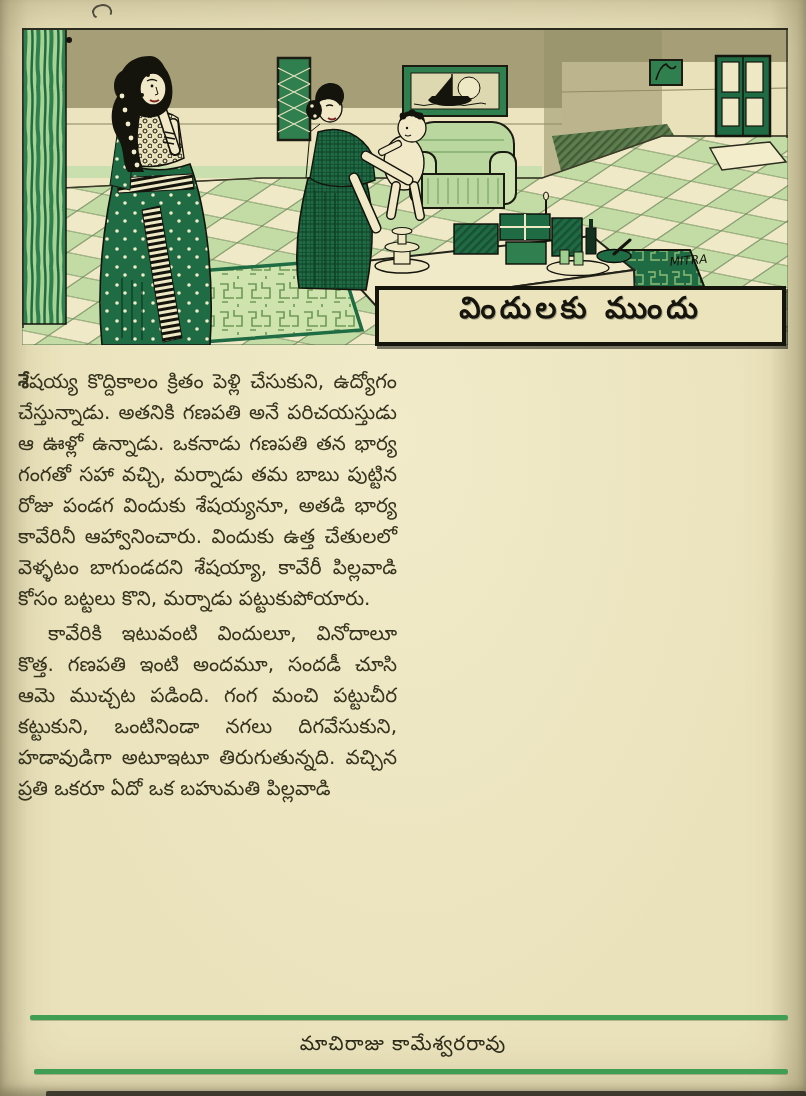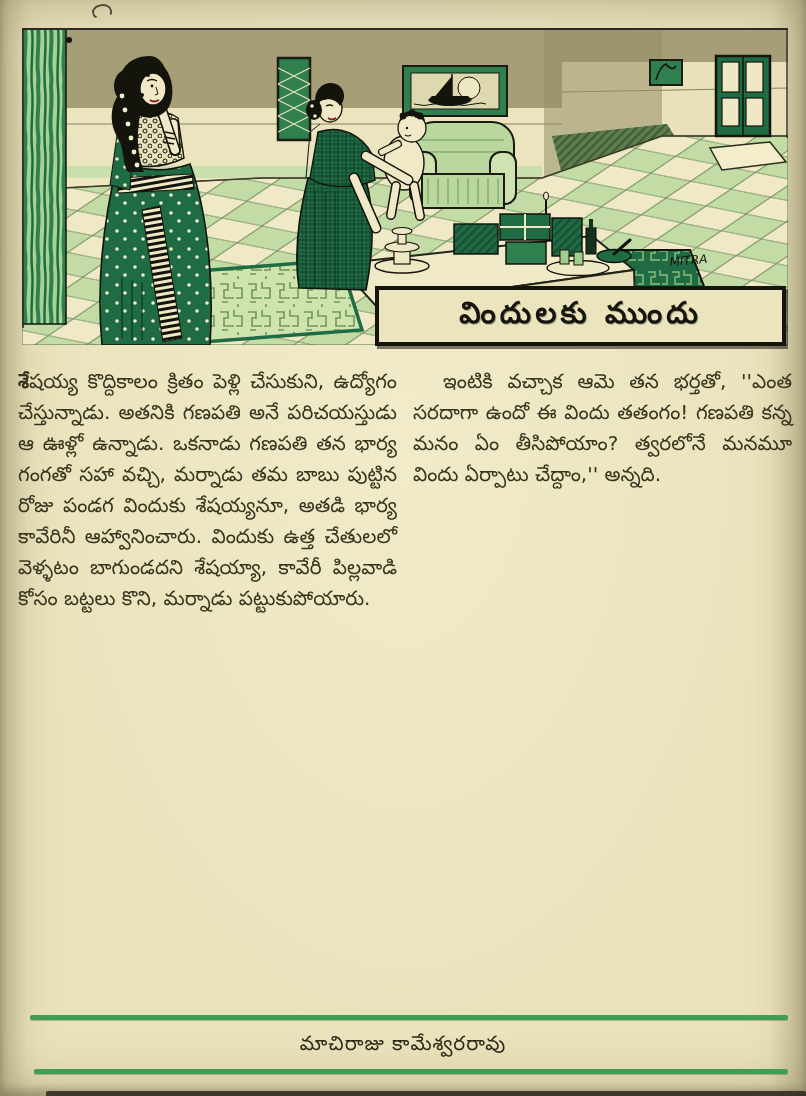--- a/index.html
+++ b/index.html
@@ -23,31 +23,31 @@
   .print-artifact{
     position:absolute;left:92px;top:4px;width:16px;height:11px;
     border:2px solid #23211a;border-radius:50% 60% 40% 55%;
     border-bottom-color:transparent;transform:rotate(-14deg);opacity:.75;
   }
   .art-wrap{position:absolute;left:22px;top:28px;width:766px;height:317px;}
   .art-wrap svg{display:block;width:766px;height:317px;}
   .title-box{
     position:absolute;left:353px;top:258px;width:411px;height:60px;
     box-sizing:border-box;background:#ece4bd;border:4px solid #15150e;
-    display:flex;align-items:center;justify-content:center;
+    display:flex;justify-content:center;
     box-shadow:2px 3px 0 rgba(21,21,14,.55);
   }
   .title-text{
     font-size:30px;font-weight:bold;letter-spacing:4px;color:#15150e;
     white-space:nowrap;overflow:hidden;max-width:395px;
     text-shadow:1px 1px 0 rgba(21,21,14,.3);
   }
   .columns{
     position:absolute;left:18px;top:366px;width:774px;
-    display:flex;gap:16px;
+    display:flex;
   }
   .col{width:379px;}
   .col p{
     margin:0 0 4px 0;
     font-size:20px;line-height:31px;
     text-align:justify;
     color:#36341f;
   }
   .col p.indent{text-indent:30px;}
   .col p.lead::first-letter{font-weight:bold;}
@@ -289,23 +289,23 @@
     </svg>
 
     <div class="title-box">
       <div class="title-text">విందులకు ముందు</div>
     </div>
   </div>
 
   <div class="columns">
     <div class="col">
       <p class="lead">శేషయ్య కొద్దికాలం క్రితం పెళ్లి చేసుకుని, ఉద్యోగం చేస్తున్నాడు. అతనికి గణపతి అనే పరిచయస్తుడు ఆ ఊళ్లో ఉన్నాడు. ఒకనాడు గణపతి తన భార్య గంగతో సహా వచ్చి, మర్నాడు తమ బాబు పుట్టిన రోజు పండగ విందుకు శేషయ్యనూ, అతడి భార్య కావేరినీ ఆహ్వానించారు. విందుకు ఉత్త చేతులలో వెళ్ళటం బాగుండదని శేషయ్యా, కావేరీ పిల్లవాడి కోసం బట్టలు కొని, మర్నాడు పట్టుకుపోయారు.</p>
+      <p class="indent">కావేరికి ఇటువంటి విందులూ, వినోదాలూ కొత్త. గణపతి ఇంటి అందమూ, సందడీ చూసి ఆమె ముచ్చట పడింది. గంగ మంచి పట్టుచీర కట్టుకుని, ఒంటినిండా నగలు దిగవేసుకుని, హడావుడిగా అటూఇటూ తిరుగుతున్నది. వచ్చిన ప్రతి ఒకరూ ఏదో ఒక బహుమతి పిల్లవాడి</p>
     </div>
     <div class="col">
-      <p class="indent">ఇంటికి వచ్చాక ఆమె తన భర్తతో, ''ఎంత సరదాగా ఉందో ఈ విందు తతంగం! గణపతి కన్న మనం ఏం తీసిపోయాం? త్వరలోనే మనమూ విందు ఏర్పాటు చేద్దాం,'' అన్నది.</p>
     </div>
   </div>
 
   <div class="rule rule-top"></div>
   <div class="author">మాచిరాజు కామేశ్వరరావు</div>
   <div class="rule rule-bottom"></div>
 
   <div class="scan-edge-bottom"></div>
 </div>
 

